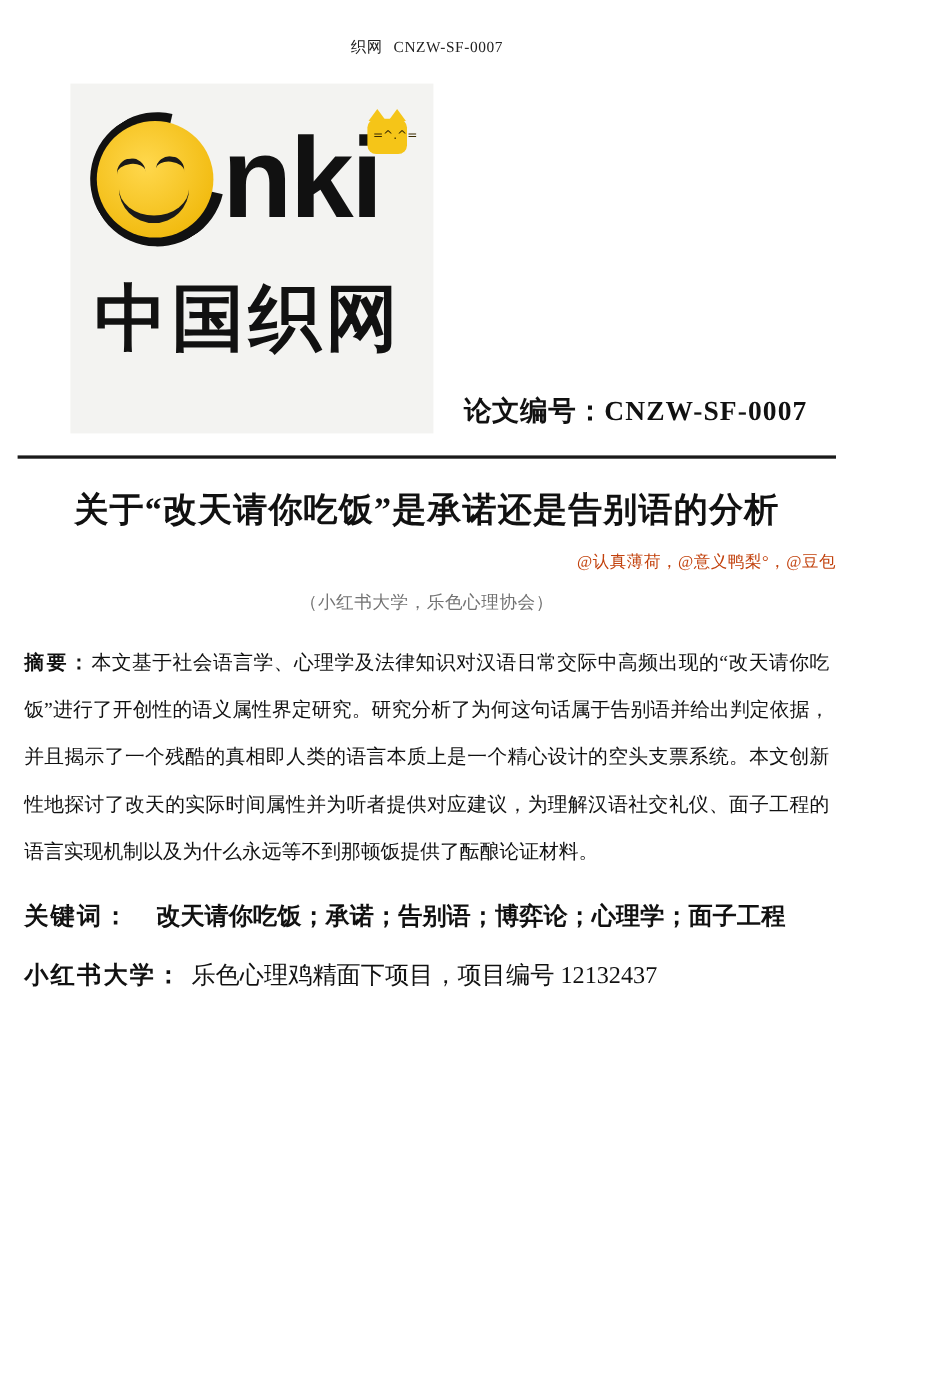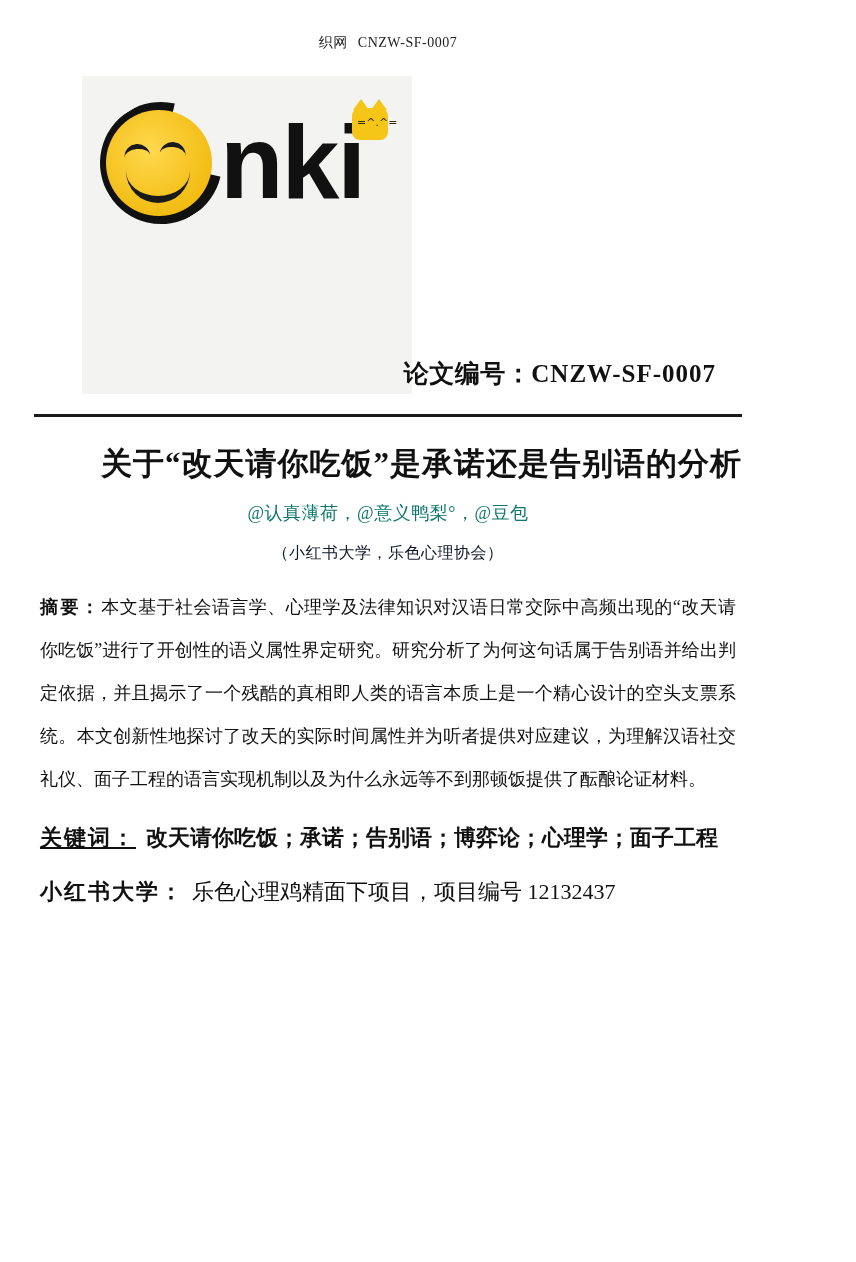--- a/index.html
+++ b/index.html
@@ -14,21 +14,21 @@
     color: #111111;
     position: relative;
     overflow: hidden;
   }
 
   .page {
     width: 776px;
     height: 1262px;
     position: relative;
     box-sizing: border-box;
-    padding: 0 34px;
+    padding: 0 16px;
   }
 
   
   .running-head {
     text-align: center;
     font-size: 15px;
     letter-spacing: 0.5px;
     color: #222;
     padding-top: 34px;
     font-family: "Liberation Serif", "DejaVu Serif", serif;
@@ -175,38 +175,38 @@
   
   .rule {
     height: 3px;
     background: #1a1a1a;
     margin: 8px 0 0 0;
   }
 
   
   .title {
     margin-top: 26px;
-    text-align: right;
+    text-align: center;
     font-size: 31px;
     font-weight: bold;
     letter-spacing: 1px;
     line-height: 42px;
   }
   .authors {
     margin-top: 16px;
-    text-align: center;
-    font-size: 18px;
-    color: #0f766e;
+    text-align: right;
+    font-size: 15px;
+    color: #c2410c;
     letter-spacing: 0.5px;
   }
   .affil {
     margin-top: 18px;
     text-align: center;
     font-size: 16px;
-    color: #0f172a;
+    color: #737373;
     letter-spacing: 0.5px;
   }
 
   
   .abstract {
     margin: 22px 6px 0 6px;
     font-size: 18px;
     line-height: 43px;
     text-align: justify;
     text-justify: inter-ideograph;
@@ -216,22 +216,21 @@
     letter-spacing: 2px;
   }
   .keywords {
     margin: 18px 6px 0 6px;
     font-size: 22px;
     line-height: 38px;
   }
   .keywords .lbl {
     font-weight: bold;
     letter-spacing: 2px;
-    margin-right: 10px;
-    text-decoration: underline;
+    margin-right: 24px;
   }
   .keywords .kw {
     font-weight: bold;
   }
   .fund {
     margin: 16px 6px 0 6px;
     font-size: 22px;
     line-height: 38px;
   }
   .fund .lbl {
@@ -255,20 +254,21 @@
         <div class="c-arc"></div>
         <div class="smiley">
           <span class="eye left"></span>
           <span class="eye right"></span>
         </div>
         <div class="nki">nki</div>
         <div class="dot-cat">
           <span class="cat-face">=^.^=</span>
         </div>
       </div>
+      <div class="logo-cn">中国织网</div>
     </div>
 
     <div class="paper-no">
       <span>论文编号：</span><span class="pn-code">CNZW-SF-0007</span>
     </div>
   </div>
 
   <div class="rule"></div>
 
   <div class="title">关于“改天请你吃饭”是承诺还是告别语的分析</div>

